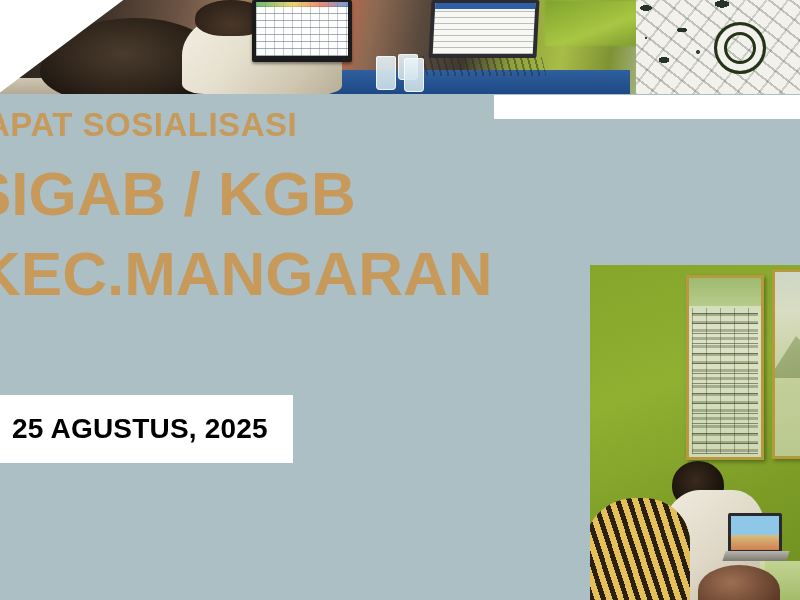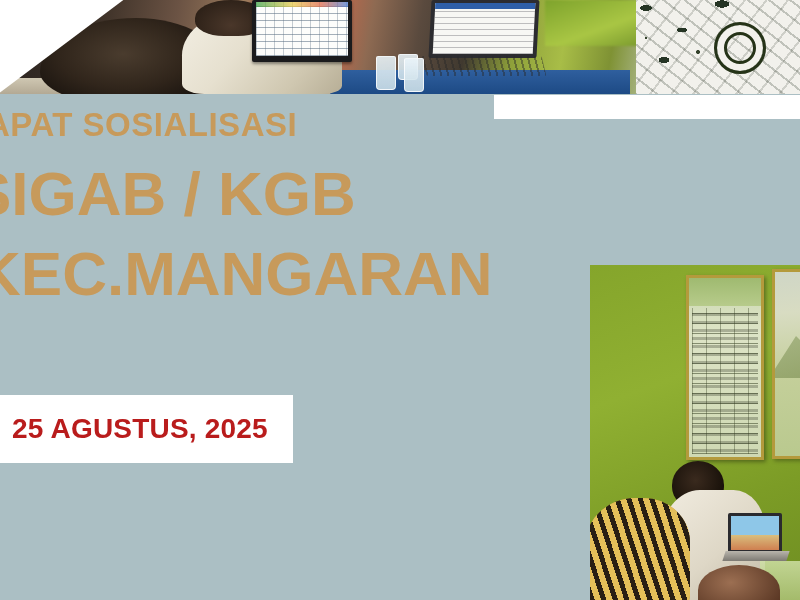--- a/index.html
+++ b/index.html
@@ -196,21 +196,21 @@
 
   
   .date-box {
     position:absolute; left:-40px; top:395px;
     width:333px; height:68px;
     background:#ffffff;
     display:flex; align-items:center;
     padding-left:52px;
   }
   .date-text {
-    color:#b91c1c;
+    color:#000000;
     font-size:28px;
     font-weight:700;
     letter-spacing:.2px;
     white-space:nowrap;
   }
 
   
   .photo-br {
     position:absolute; left:590px; top:265px;
     width:210px; height:335px;

